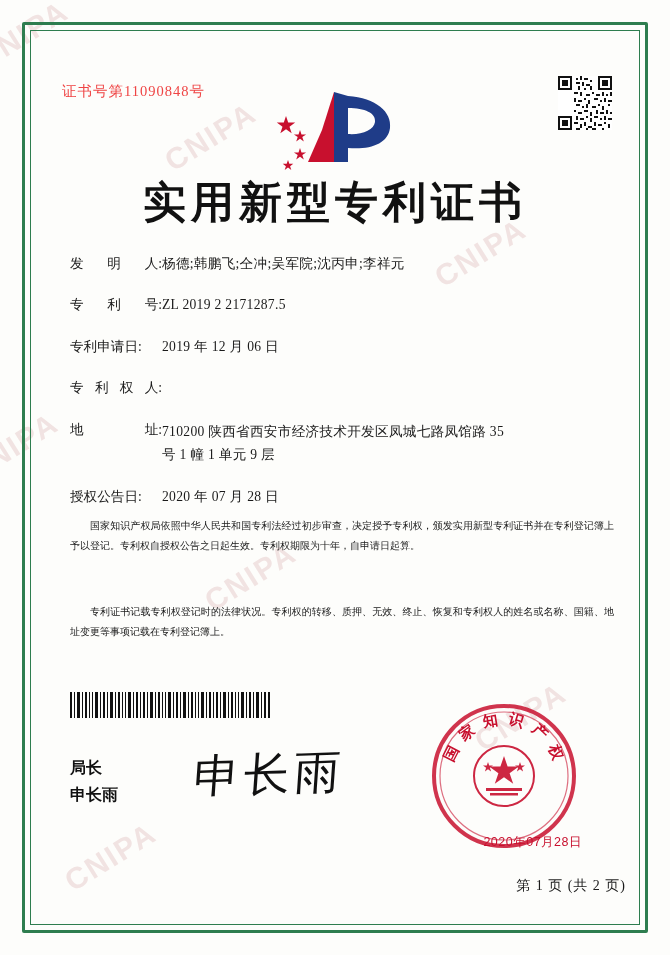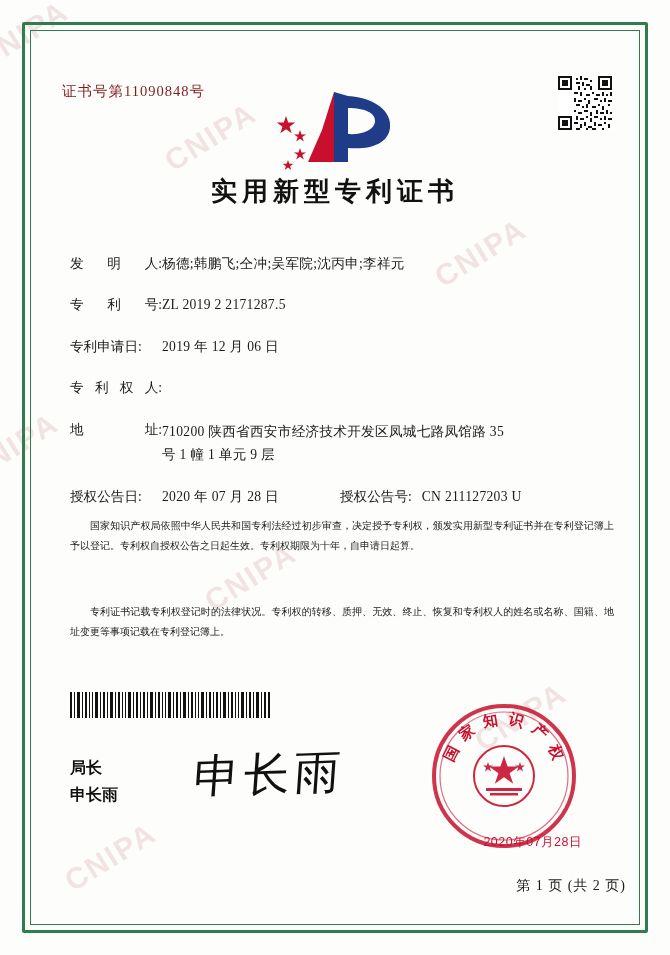--- a/index.html
+++ b/index.html
@@ -69,21 +69,21 @@
     bottom: 44px;
   }
 
   
   .cert-no {
     position: absolute;
     left: 18px;
     top: 38px;
     font-size: 14.5px;
     letter-spacing: 1px;
-    color: #7f1d1d;
+    color: #ef4444;
   }
 
   
   .qr {
     position: absolute;
     right: 14px;
     top: 32px;
     width: 54px;
     height: 54px;
   }
@@ -102,21 +102,21 @@
     margin: 0 auto;
   }
 
   
   .title {
     position: absolute;
     left: 0;
     right: 0;
     top: 130px;
     text-align: center;
-    font-size: 26px;
+    font-size: 43px;
     font-weight: bold;
     letter-spacing: 5px;
     color: #111;
     font-family: "Liberation Serif", "DejaVu Serif", serif;
   }
 
   
   .fields {
     position: absolute;
     left: 26px;
@@ -401,24 +401,20 @@
         </div>
         <div class="field-value two-line" style="white-space: pre-line;">710200 陕西省西安市经济技术开发区凤城七路凤馆路 35
 号 1 幢 1 单元 9 层</div>
       </div>
 
       <div class="grant-row">
         <div class="grant-left">
           <div class="field-label">授权公告日:</div>
           <div class="field-value">2020 年 07 月 28 日</div>
         </div>
-        <div class="grant-right">
-          <div class="gr-label">授权公告号:</div>
-          <div class="field-value">CN 211127203 U</div>
-        </div>
       </div>
 
     </div>
 
     <div class="para para1">国家知识产权局依照中华人民共和国专利法经过初步审查，决定授予专利权，颁发实用新型专利证书并在专利登记簿上予以登记。专利权自授权公告之日起生效。专利权期限为十年，自申请日起算。</div>
     <div class="para para2">专利证书记载专利权登记时的法律状况。专利权的转移、质押、无效、终止、恢复和专利权人的姓名或名称、国籍、地址变更等事项记载在专利登记簿上。</div>
 
     <div class="barcode">
       <svg width="200" height="26" viewBox="0 0 200 26" shape-rendering="crispEdges">
         <rect width="200" height="26" fill="#fdfdfb"></rect>

